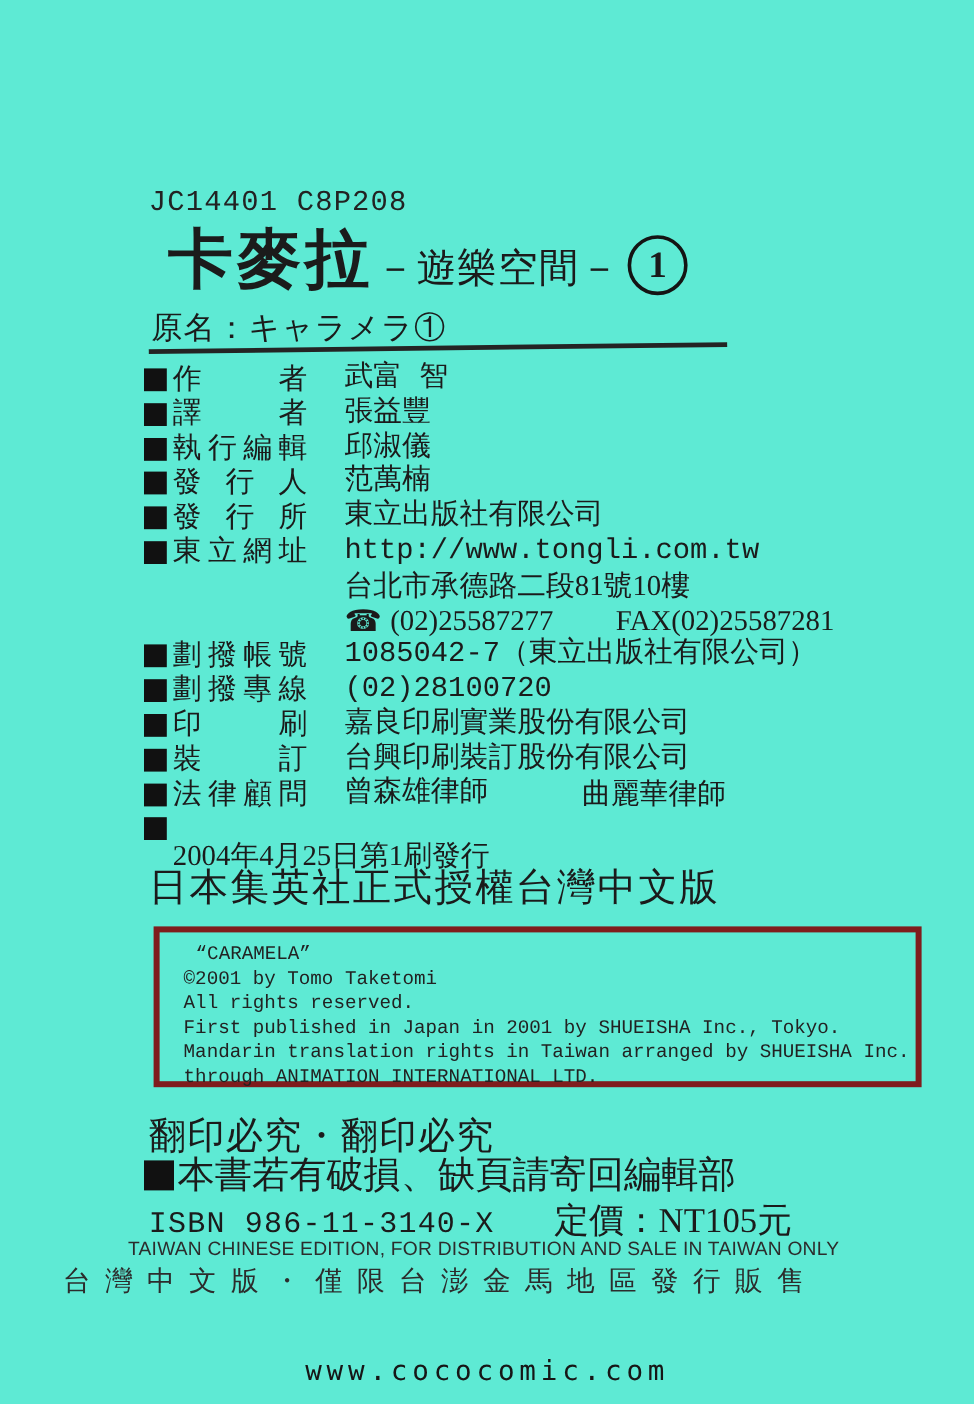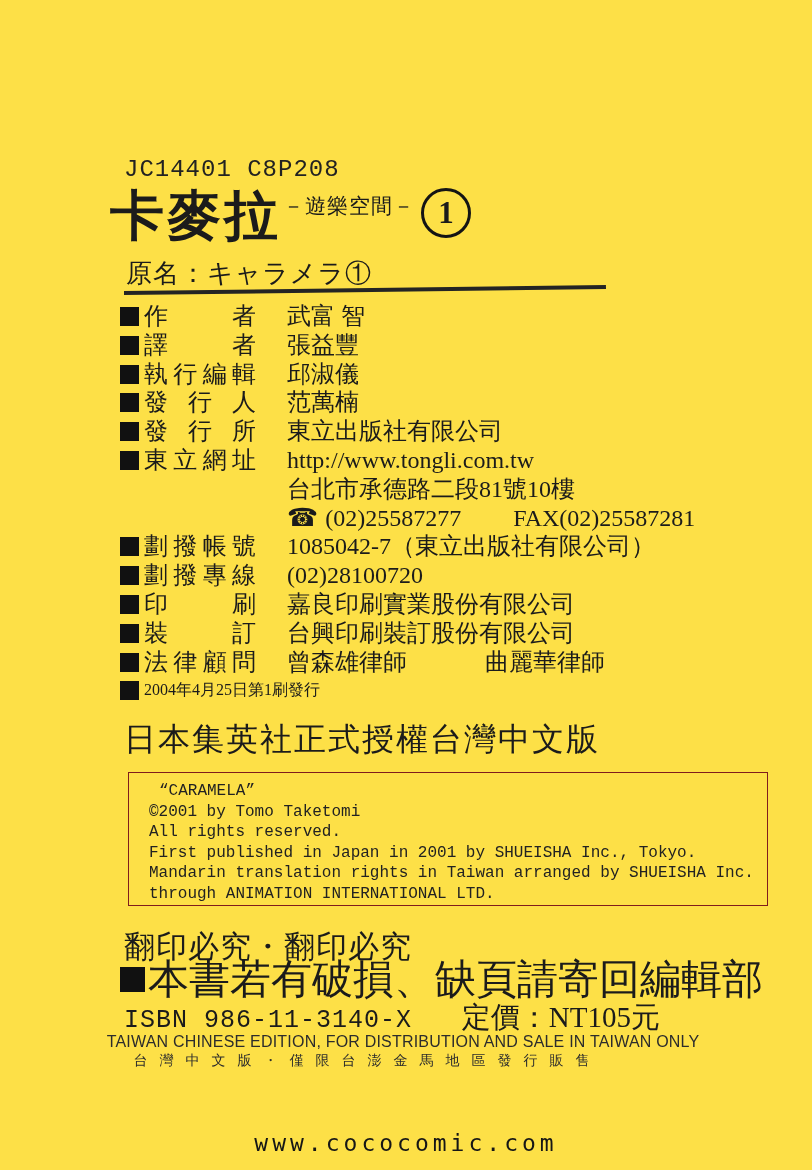--- a/index.html
+++ b/index.html
@@ -1,87 +1,87 @@
 <!DOCTYPE html>
 <html><head>
 <meta charset="utf-8">
 <style>
   html,body{margin:0;padding:0;background:#e8e8e8;}
   .page{
     position:relative;
     width:812px;height:1170px;
-    background:#fde047;
+    background:#5eead4;
     color:#1b1b1b;
     font-family:"Liberation Serif",serif;
     overflow:hidden;
     margin:0 auto;
   }
   
   .code{
     position:absolute;left:124px;top:156px;
     font-family:"Liberation Mono",monospace;
     font-size:24px;letter-spacing:1px;color:#222;
   }
   .title-row{
-    position:absolute;left:110px;top:186px;
-    display:flex;align-items:flex-start;white-space:nowrap;
+    position:absolute;left:140px;top:186px;
+    display:flex;align-items:flex-end;white-space:nowrap;
   }
   .title-main{font-size:54px;font-weight:bold;letter-spacing:3px;line-height:60px;}
-  .title-sub{font-size:21px;font-weight:500;margin:6px 2px 0 2px;letter-spacing:1px;}
+  .title-sub{font-size:33px;font-weight:500;margin:6px 2px 0 2px;letter-spacing:1px;}
   .title-vol{
     width:44px;height:44px;margin:2px 0 0 4px;
     border:3px solid #141414;border-radius:50%;
     display:flex;align-items:center;justify-content:center;
     font-size:31px;font-weight:bold;
   }
   .orig-title{position:absolute;left:126px;top:256px;font-size:26px;letter-spacing:1px;}
   .rule{
     position:absolute;left:124px;top:291px;width:482px;height:4px;
     background:#242424;transform:rotate(-0.7deg);transform-origin:left center;
   }
   
   .credits{position:absolute;left:120px;top:302px;}
   .crow{
     display:flex;align-items:flex-start;
     height:28.8px;font-size:24px;line-height:28.8px;white-space:nowrap;
   }
   .bullet{width:19px;height:19px;background:#111;margin:5px 5px 0 0;flex:none;}
   .jlabel{width:112px;display:flex;justify-content:space-between;flex:none;}
-  .cval{margin-left:31px;}
+  .cval{margin-left:31px;font-family:Liberation Mono, monospace;}
   .crow.cont{padding-left:167px;}
   .phone-glyph{font-family:"DejaVu Sans",sans-serif;font-size:25px;margin-right:7px;}
   .fax{margin-left:52px;}
   .lawyer2{margin-left:78px;}
-  .release{font-size:16px;line-height:28.8px;}
+  .release{font-size:24px;line-height:28.8px;margin-top:24px;}
   
   .license{position:absolute;left:124px;top:718px;font-size:32px;letter-spacing:2px;}
   .copybox{
     position:absolute;left:128px;top:772px;width:640px;height:134px;
-    border:1px solid #7f1d1d;
+    border:5px solid #7f1d1d;
     font-family:"Liberation Mono",monospace;
     font-size:16px;line-height:20.6px;color:#222;
     padding-top:8px;box-sizing:border-box;
   }
   .copybox .bl{padding-left:20px;white-space:nowrap;}
   .copybox .bl.first{padding-left:30px;}
   
   .rights{position:absolute;left:124px;top:926px;font-size:31px;letter-spacing:1px;}
-  .damage{position:absolute;left:120px;top:961px;display:flex;align-items:flex-start;font-size:41px;line-height:36px;white-space:nowrap;}
+  .damage{position:absolute;left:120px;top:961px;display:flex;align-items:flex-start;font-size:31px;line-height:36px;white-space:nowrap;}
   .damage .bullet{width:25px;height:25px;margin:6px 3px 0 0;}
   .isbn-row{position:absolute;left:124px;top:998px;width:536px;display:flex;align-items:baseline;}
   .isbn{font-family:"Liberation Mono",monospace;font-size:25px;letter-spacing:1px;}
   .price{margin-left:auto;font-size:29px;}
   .ed-en{
     position:absolute;left:0;top:1033px;width:806px;text-align:center;
     font-family:"Liberation Sans",sans-serif;font-size:16px;
     letter-spacing:0.2px;color:#2c2c2c;white-space:nowrap;
   }
   .ed-zh{
     position:absolute;left:0;top:1052px;width:723px;text-align:center;
-    font-size:14px;letter-spacing:12px;text-indent:12px;color:#2c2c2c;white-space:nowrap;
+    font-size:23px;letter-spacing:12px;text-indent:12px;color:#2c2c2c;white-space:nowrap;
   }
   .watermark{
     position:absolute;left:0;top:1130px;width:812px;text-align:center;
     font-family:"DejaVu Sans Mono",monospace;
     font-size:23px;letter-spacing:4px;color:#161616;
   }
 </style>
 </head>
 <body>
 

